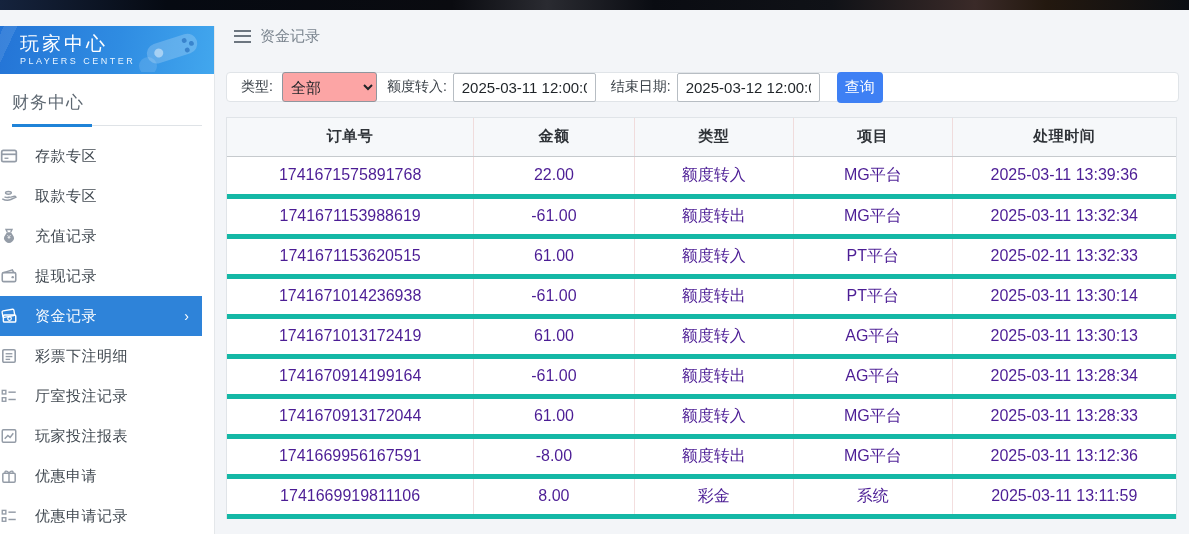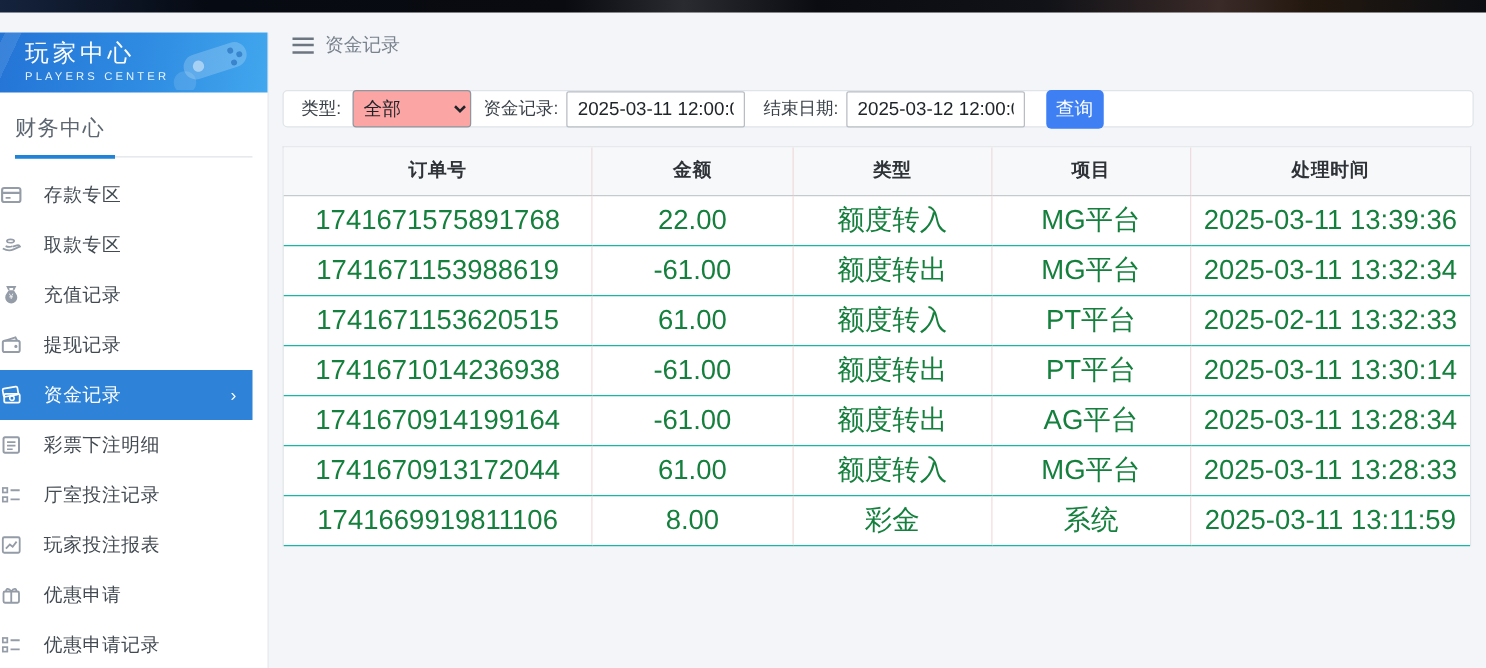--- a/index.html
+++ b/index.html
@@ -53,22 +53,22 @@
   .date-input { width:143px; height:29px; border:1px solid #b7bdc3; border-radius:2px;
     font-size:15px; padding:0 8px; color:#1f2428; margin:0 15px 0 6px; font-family:inherit; }
   .query-btn { width:46px; height:31px; background:#3e80f4; color:#fff; border:none;
     border-radius:4px; font-size:15px; cursor:pointer; margin-left:2px; font-family:inherit; }
 
   .table-wrap { margin:15px 12px 0 10px; background:#fff; border:1px solid #e0e4e8; border-bottom:none; }
   table { width:100%; border-collapse:collapse; table-layout:fixed; text-align:center; }
   thead th { height:38px; background:#f6f8fa; font-weight:bold; font-size:15px; color:#2f3338;
     border-bottom:1px solid #c6cacd; border-right:1px solid #f0dcdc; letter-spacing:.5px; }
   thead th:last-child { border-right:none;text-align:center; }
-  tbody td { height:40px; font-size:22px; color:#15803d;
-    border-bottom:1px solid #14b8a6; border-right:1px solid #f3dede; }
+  tbody td { height:40px; font-size:16px; color:#4c1d95;
+    border-bottom:5px solid #14b8a6; border-right:1px solid #f3dede; }
   tbody td:last-child { border-right:none; }
 </style>
 </head>
 <body>
 
 <div class="topstrip"></div>
 
 <div class="sidebar">
   <div class="logo">
     <div class="logo-streak"></div>
@@ -217,21 +217,21 @@
         <i></i>
       </span>
     <span>资金记录</span>
   </div>
 
   <div class="filter-card">
     <span class="flabel">类型:</span>
     <select class="type-select">
       <option>全部</option>
     </select>
-    <span class="flabel">资金记录:</span>
+    <span class="flabel">额度转入:</span>
     <input class="date-input" type="text" value="2025-03-11 12:00:00" style="">
     <span class="flabel">结束日期:</span>
     <input class="date-input" type="text" value="2025-03-12 12:00:00" style="">
     <button class="query-btn">查询</button>
   </div>
 
   <div class="table-wrap">
     <table>
       <colgroup>
         <col style="width:26%">
@@ -272,34 +272,48 @@
             <td>2025-02-11 13:32:33</td>
           </tr>
           <tr>
             <td>1741671014236938</td>
             <td>-61.00</td>
             <td>额度转出</td>
             <td>PT平台</td>
             <td>2025-03-11 13:30:14</td>
           </tr>
           <tr>
+            <td>1741671013172419</td>
+            <td>61.00</td>
+            <td>额度转入</td>
+            <td>AG平台</td>
+            <td>2025-03-11 13:30:13</td>
+          </tr>
+          <tr>
             <td>1741670914199164</td>
             <td>-61.00</td>
             <td>额度转出</td>
             <td>AG平台</td>
             <td>2025-03-11 13:28:34</td>
           </tr>
           <tr>
             <td>1741670913172044</td>
             <td>61.00</td>
             <td>额度转入</td>
             <td>MG平台</td>
             <td>2025-03-11 13:28:33</td>
           </tr>
           <tr>
+            <td>1741669956167591</td>
+            <td>-8.00</td>
+            <td>额度转出</td>
+            <td>MG平台</td>
+            <td>2025-03-11 13:12:36</td>
+          </tr>
+          <tr>
             <td>1741669919811106</td>
             <td>8.00</td>
             <td>彩金</td>
             <td>系统</td>
             <td>2025-03-11 13:11:59</td>
           </tr>
         </tbody>
     </table>
   </div>
 </div>

